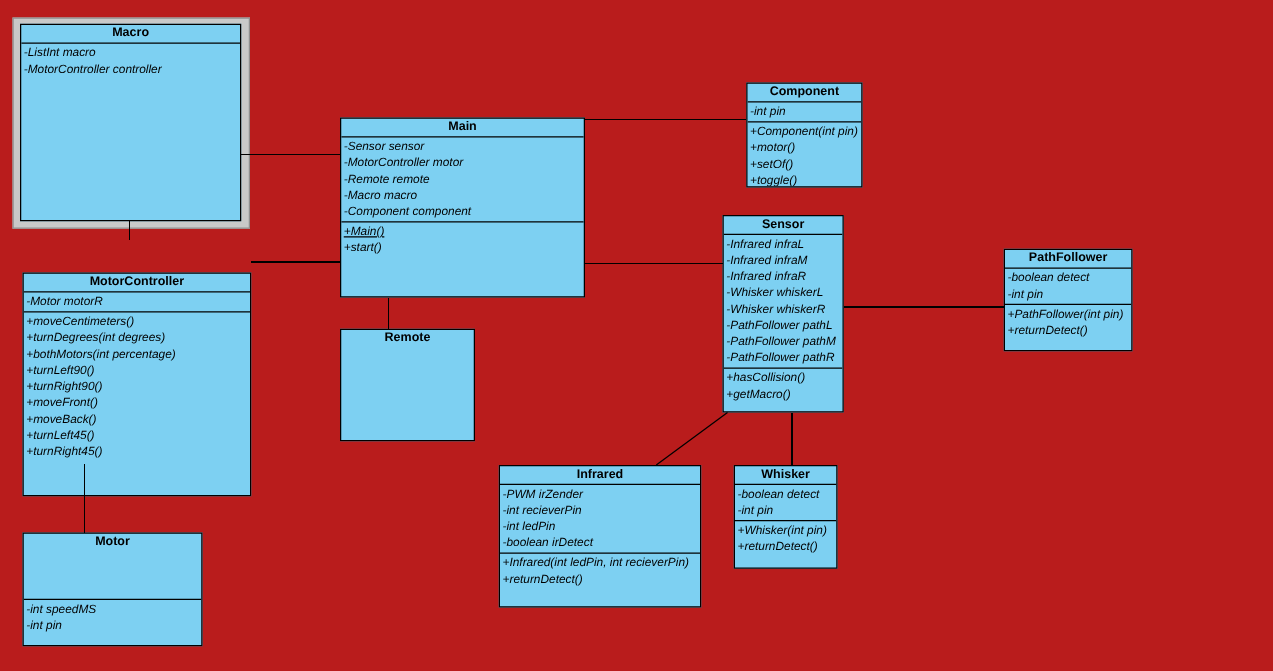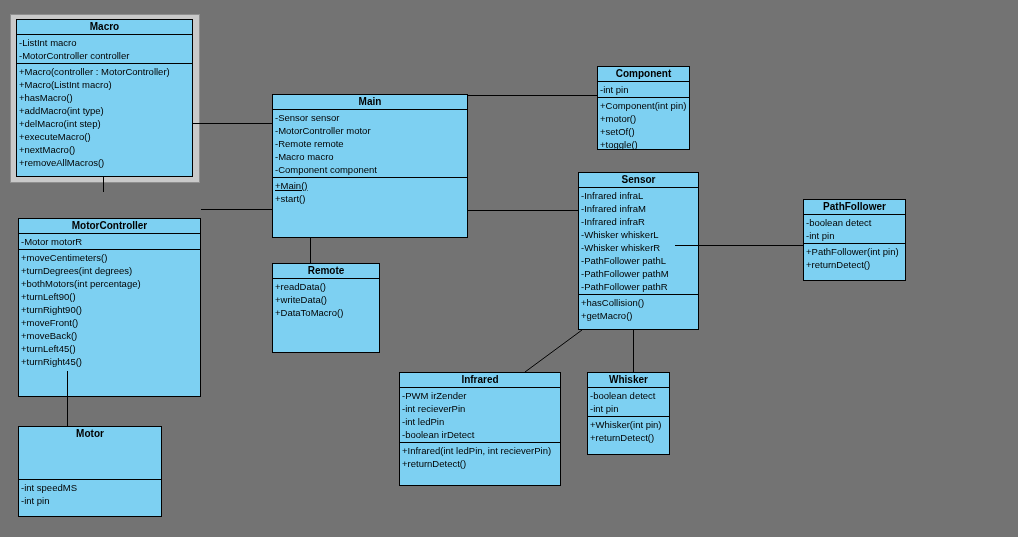--- a/index.html
+++ b/index.html
@@ -6,21 +6,21 @@
     --box-fill:#7dd0f2;
     --box-border:#000000;
     --frame-fill:#c9c9c9;
     --frame-border:#8f8f8f;
     --text:#000000;
   }
   html,body{margin:0;padding:0;background:#ffffff;}
   #canvas{
     position:relative;
     width:1018px;height:537px;
-    background:#737373;
+    background:#b91c1c;
     font-family:"Liberation Sans", sans-serif;
     color:var(--text);
     overflow:hidden;
   }
   #connector-layer{
     position:absolute;left:0;top:0;width:1018px;height:537px;
     z-index:10;
   }
   .selection-frame{
     position:absolute;
@@ -43,20 +43,21 @@
     height:14px;line-height:14px;
     text-align:center;
     font-weight:bold;
     font-size:10px;
     white-space:nowrap;
   }
   .compartment{
     flex:0 0 auto;
     border-top:1px solid var(--box-border);
     padding:1px 0 1px 0;
+    font-style:italic;
   }
   .compartment.methods{flex:1 1 auto;}
   .row{
     font-size:9.5px;
     line-height:13px;
     padding:0 1px 0 2px;
     white-space:nowrap;
   }
   .row.underline{text-decoration:underline;}
 </style>
@@ -76,30 +77,20 @@
       <line x1="582" y1="330" x2="525" y2="372" stroke="#000000" stroke-width="1"></line>
       <line x1="633.5" y1="330" x2="633.5" y2="372" stroke="#000000" stroke-width="1" shape-rendering="crispEdges"></line>
     </svg>
 <div class="selection-frame" style="left: 10px; top: 14px; width: 190px; height: 169px;"></div>
     <div class="class-box" style="left: 16px; top: 19px; width: 177px; height: 158px;">
     <div class="class-title">Macro</div>
     <div class="compartment attributes">
         <div class="row">-ListInt macro</div>
         <div class="row">-MotorController controller</div>
       </div>
-    <div class="compartment methods">
-        <div class="row">+Macro(controller : MotorController)</div>
-        <div class="row">+Macro(ListInt macro)</div>
-        <div class="row">+hasMacro()</div>
-        <div class="row">+addMacro(int type)</div>
-        <div class="row">+delMacro(int step)</div>
-        <div class="row">+executeMacro()</div>
-        <div class="row">+nextMacro()</div>
-        <div class="row">+removeAllMacros()</div>
-      </div>
   </div>
     <div class="class-box" style="left: 18px; top: 192px; width: 183px; height: 179px; margin-top: 26px;">
     <div class="class-title">MotorController</div>
     <div class="compartment attributes">
         <div class="row">-Motor motorR</div>
       </div>
     <div class="compartment methods">
         <div class="row">+moveCentimeters()</div>
         <div class="row">+turnDegrees(int degrees)</div>
         <div class="row">+bothMotors(int percentage)</div>
@@ -132,39 +123,34 @@
         <div class="row">-Component component</div>
       </div>
     <div class="compartment methods">
         <div class="row underline">+Main()</div>
         <div class="row">+start()</div>
       </div>
   </div>
     <div class="class-box" style="left: 272px; top: 263px; width: 108px; height: 90px;">
     <div class="class-title">Remote</div>
 
-    <div class="compartment methods">
-        <div class="row">+readData()</div>
-        <div class="row">+writeData()</div>
-        <div class="row">+DataToMacro()</div>
-      </div>
   </div>
     <div class="class-box" style="left: 597px; top: 66px; width: 93px; height: 84px;">
     <div class="class-title">Component</div>
     <div class="compartment attributes">
         <div class="row">-int pin</div>
       </div>
     <div class="compartment methods">
         <div class="row">+Component(int pin)</div>
         <div class="row">+motor()</div>
         <div class="row">+setOf()</div>
         <div class="row">+toggle()</div>
       </div>
   </div>
-    <div class="class-box" style="left: 578px; top: 172px; width: 121px; height: 158px;">
+    <div class="class-box" style="left: 578px; top: 172px; width: 97px; height: 158px;">
     <div class="class-title">Sensor</div>
     <div class="compartment attributes">
         <div class="row">-Infrared infraL</div>
         <div class="row">-Infrared infraM</div>
         <div class="row">-Infrared infraR</div>
         <div class="row">-Whisker whiskerL</div>
         <div class="row">-Whisker whiskerR</div>
         <div class="row">-PathFollower pathL</div>
         <div class="row">-PathFollower pathM</div>
         <div class="row">-PathFollower pathR</div>

